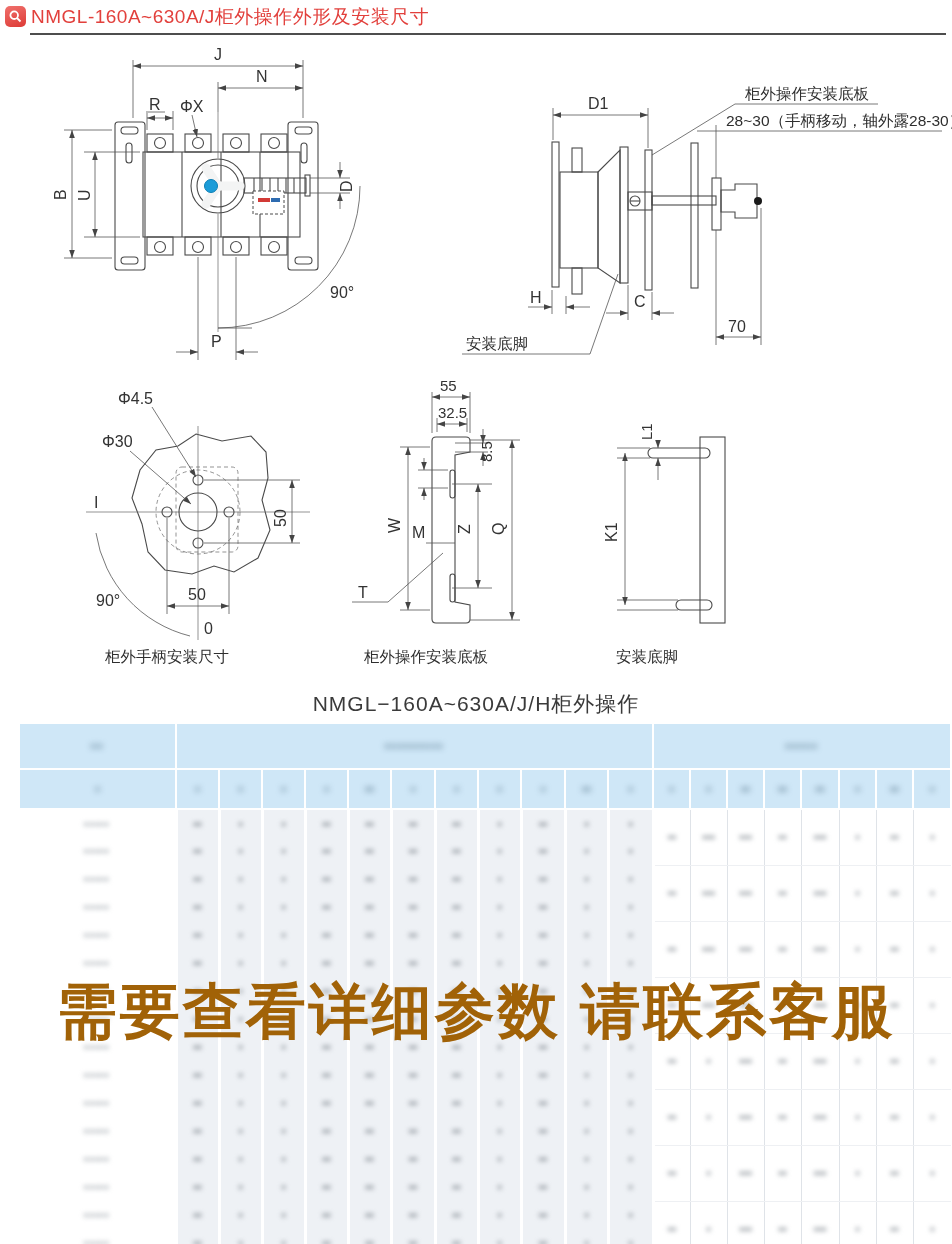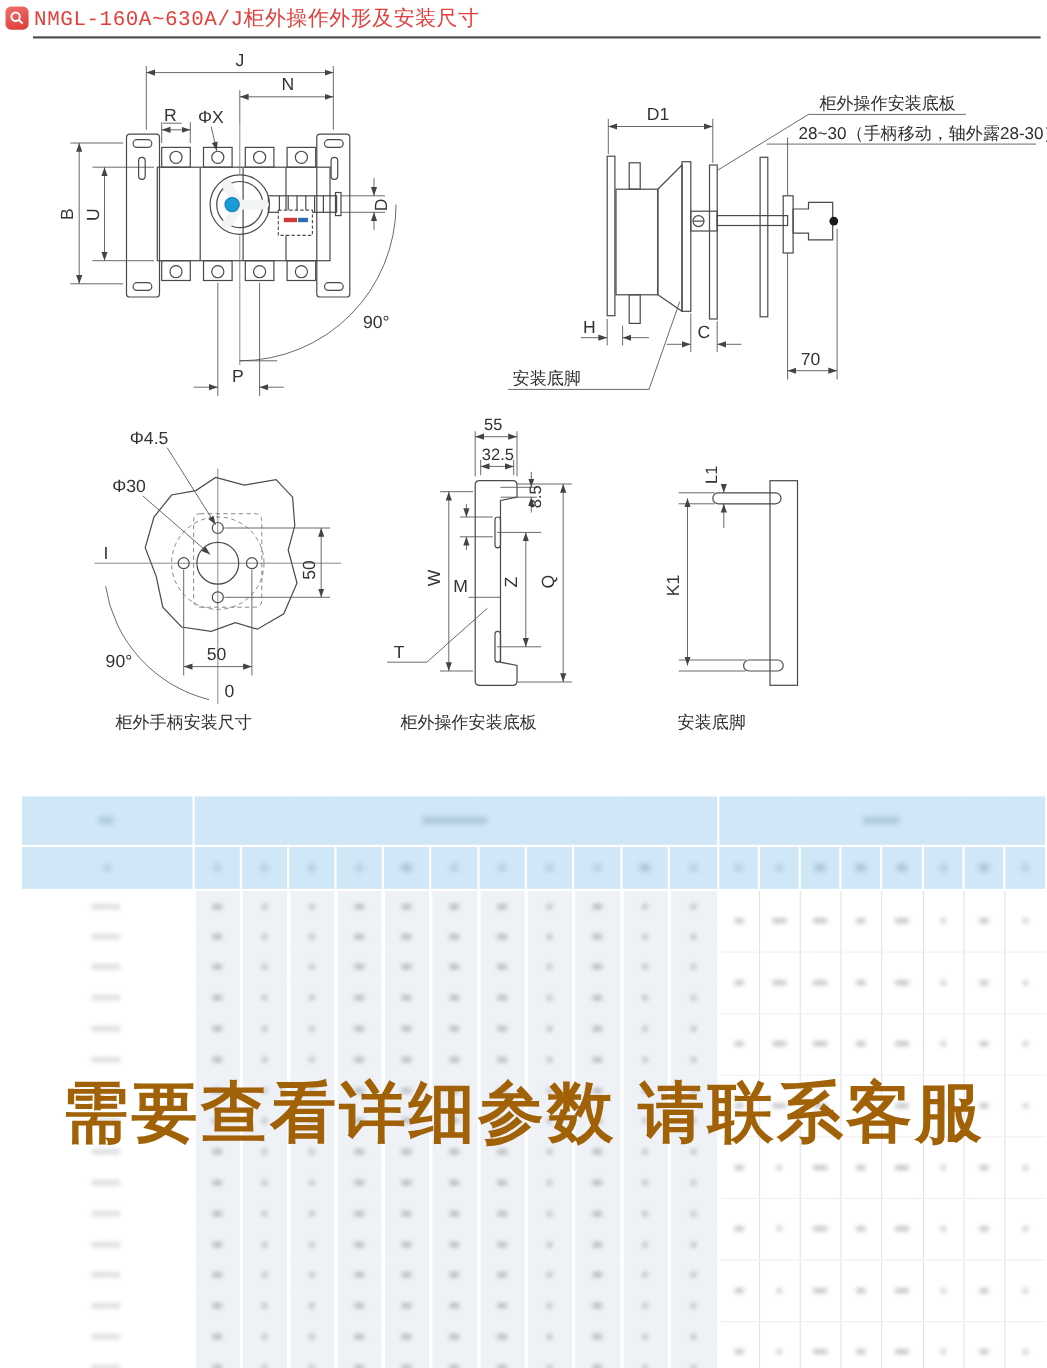--- a/index.html
+++ b/index.html
@@ -4,21 +4,21 @@
 <style>
   html,body{margin:0;padding:0;background:#fff;}
   .page{position:relative;width:952px;height:1244px;overflow:hidden;background:#fff;
         font-family:"Liberation Sans",sans-serif;}
   
   .titlebar{position:absolute;left:0;top:0;width:952px;height:36px;}
   .title-icon{position:absolute;left:5px;top:6px;width:21px;height:21px;border-radius:5px;
         background:linear-gradient(160deg,#f0716d,#dd3a35);}
   .title-icon svg{position:absolute;left:3px;top:3px;}
   .title-text{position:absolute;left:31px;top:4px;font-size:19px;letter-spacing:.5px;
-        color:#e2403c;white-space:nowrap;font-family:Liberation Mono, monospace;}
+        color:#e2403c;white-space:nowrap;}
   .title-rule{position:absolute;left:30px;top:33px;width:916px;height:2px;background:#4d4d4d;}
   
   .drawings{position:absolute;left:0;top:0;width:952px;height:722px;}
   .main-caption{position:absolute;left:0;top:690px;width:952px;text-align:center;
         font-size:21px;letter-spacing:1px;color:#3a3a3a;}
   
   table.spec{position:absolute;left:18px;top:722px;width:932px;border-collapse:collapse;
         table-layout:fixed;}
   table.spec th{background:#cfe7f7;border:2px solid #fff;text-align:center;font-weight:normal;}
   table.spec tr.hg{height:46px;}
@@ -341,20 +341,21 @@
       <line x1="658" y1="440" x2="658" y2="448" class="dim" marker-end="url(#ae)"></line>
       <line x1="658" y1="480" x2="658" y2="458" class="dim" marker-end="url(#ae)"></line>
       <text class="lbs" x="652" y="440" transform="rotate(-90 652 440)">L1</text>
 
       <line x1="625" y1="453" x2="625" y2="605" class="dim" marker-start="url(#as)" marker-end="url(#ae)"></line>
       <text class="lb" x="617" y="542" transform="rotate(-90 617 542)">K1</text>
       <text class="cap" x="616" y="662">安装底脚</text>
     </g>
   </svg>
 
+  <div class="main-caption">NMGL−160A~630A/J/H柜外操作</div>
 
   <table class="spec">
       <colgroup>
         <col style="width: 157px;">
         <col style="width: 43px;">
         <col style="width: 43px;">
         <col style="width: 43px;">
         <col style="width: 43px;">
         <col style="width: 43px;">
         <col style="width: 44px;">

